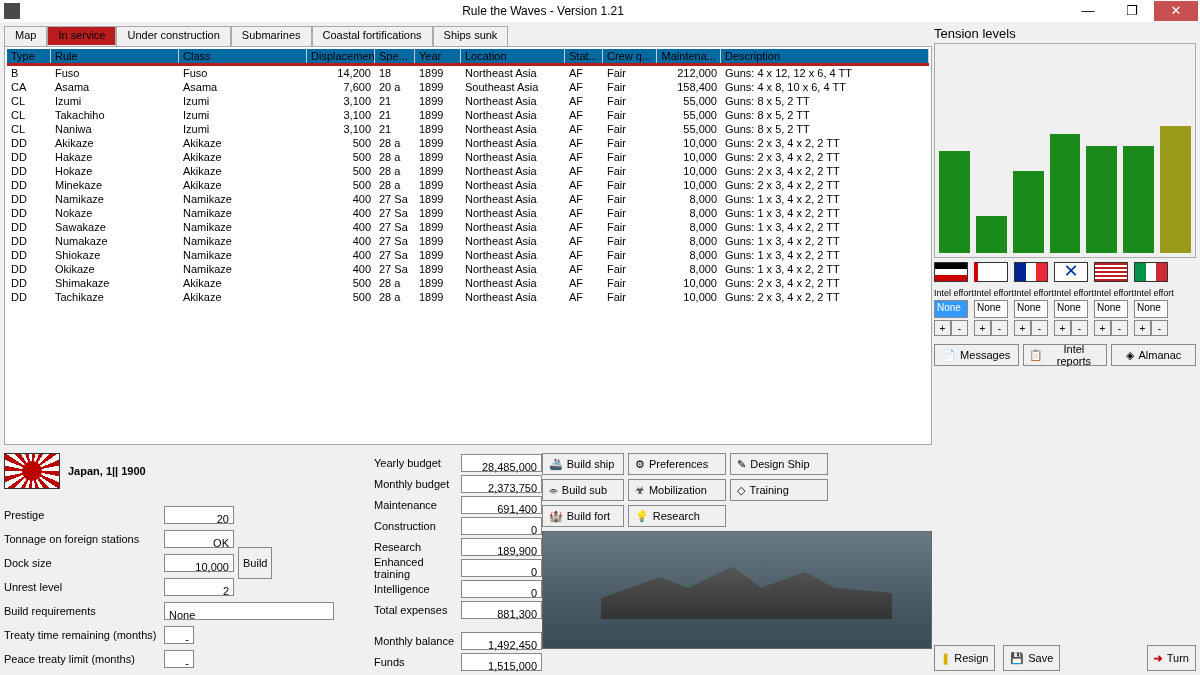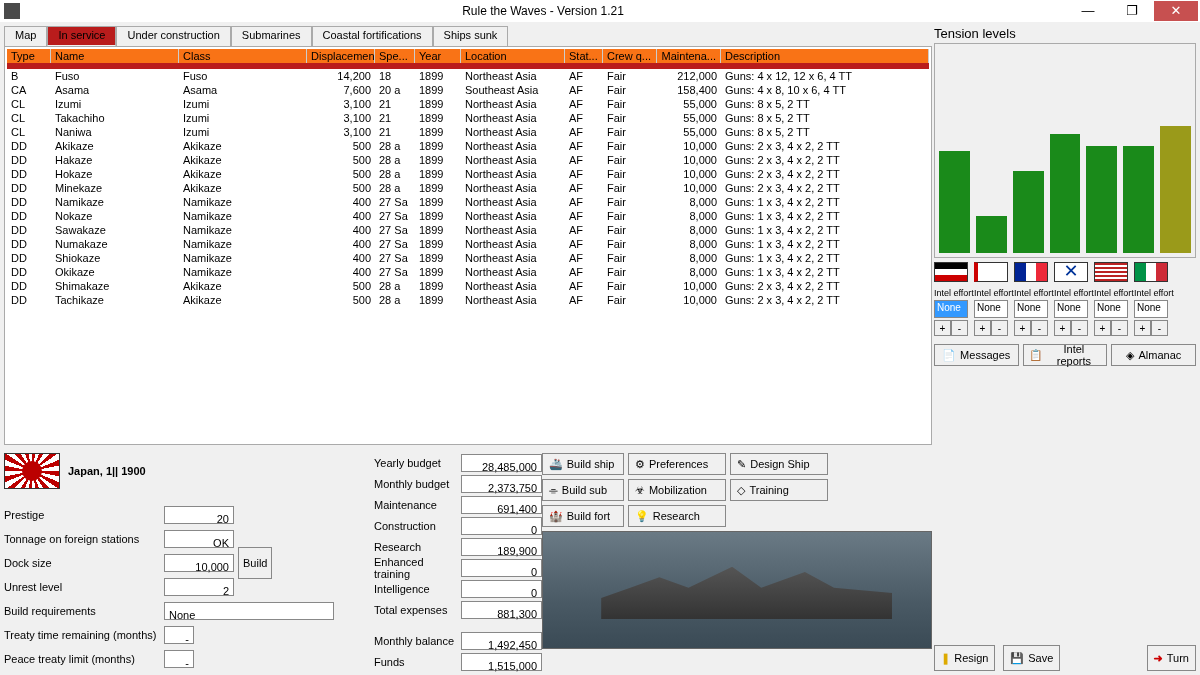--- a/index.html
+++ b/index.html
@@ -11,21 +11,21 @@
 .winbtn{width:44px;height:20px;text-align:center;line-height:20px;font-size:13px;background:#fff}
 .winbtn.close{background:#c75050;color:#fff}
 .main{display:flex;height:653px}
 .left{flex:1;padding:4px 0 4px 4px;display:flex;flex-direction:column}
 .right{width:268px;padding:4px 4px 4px 2px;display:flex;flex-direction:column}
 .tabs{display:flex;height:20px}
 .tab{border:1px solid #aaa;border-bottom:none;padding:2px 10px;background:#f0f0f0;margin-right:0;position:relative;cursor:pointer}
 .tab.active{background:#b91c1c;border-bottom:1px solid #f0f0f0;z-index:2}
 .table-wrap{border:1px solid #aaa;height:400px;background:#fff;overflow:auto;padding:2px}
 .thead,.trow{display:flex;min-width:900px}
-.thead{border-bottom:6px solid #b91c1c;background:#f97316}
+.thead{border-bottom:3px solid #b91c1c;background:#0369a1}
 .th,.td{padding:1px 4px;white-space:nowrap;overflow:hidden;font-size:11px}
 .th{border-right:1px solid #ccc}
 .c-type{width:44px}
 .c-name{width:128px}
 .c-class{width:128px}
 .c-disp{width:68px;text-align:right}
 .c-spe{width:40px}
 .c-year{width:46px}
 .c-loc{width:104px}
 .c-stat{width:38px}
@@ -99,21 +99,21 @@
         <div class="tab">Map</div>
         <div class="tab active">In service</div>
         <div class="tab">Under construction</div>
         <div class="tab">Submarines</div>
         <div class="tab">Coastal fortifications</div>
         <div class="tab">Ships sunk</div>
       </div>
     <div class="table-wrap">
       <div class="thead" id="thead">
           <div class="th c-type">Type</div>
-          <div class="th c-name">Name</div>
+          <div class="th c-name">Rule</div>
           <div class="th c-class">Class</div>
           <div class="th c-disp">Displacement</div>
           <div class="th c-spe">Spe...</div>
           <div class="th c-year">Year</div>
           <div class="th c-loc">Location</div>
           <div class="th c-stat">Stat...</div>
           <div class="th c-crew">Crew q...</div>
           <div class="th c-maint">Maintena...</div>
           <div class="th c-desc">Description</div>
         </div>

